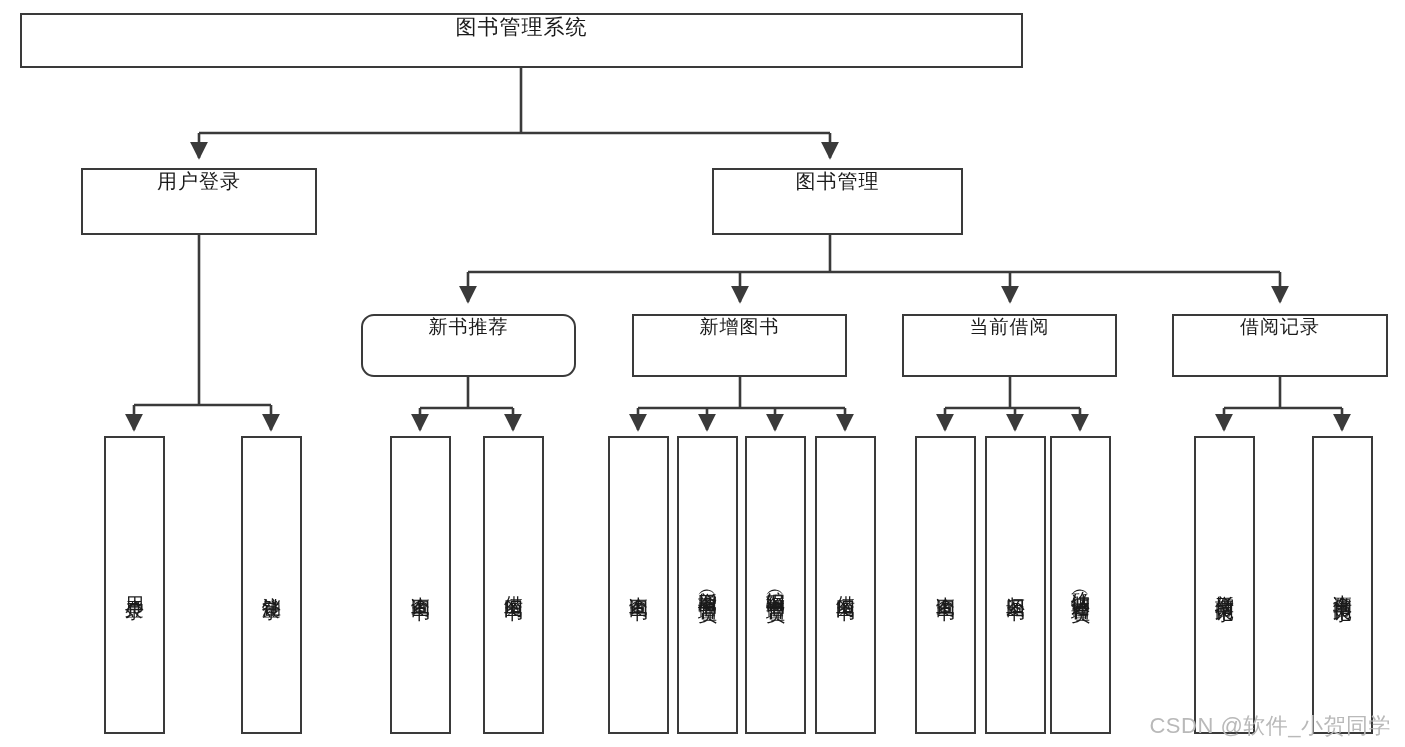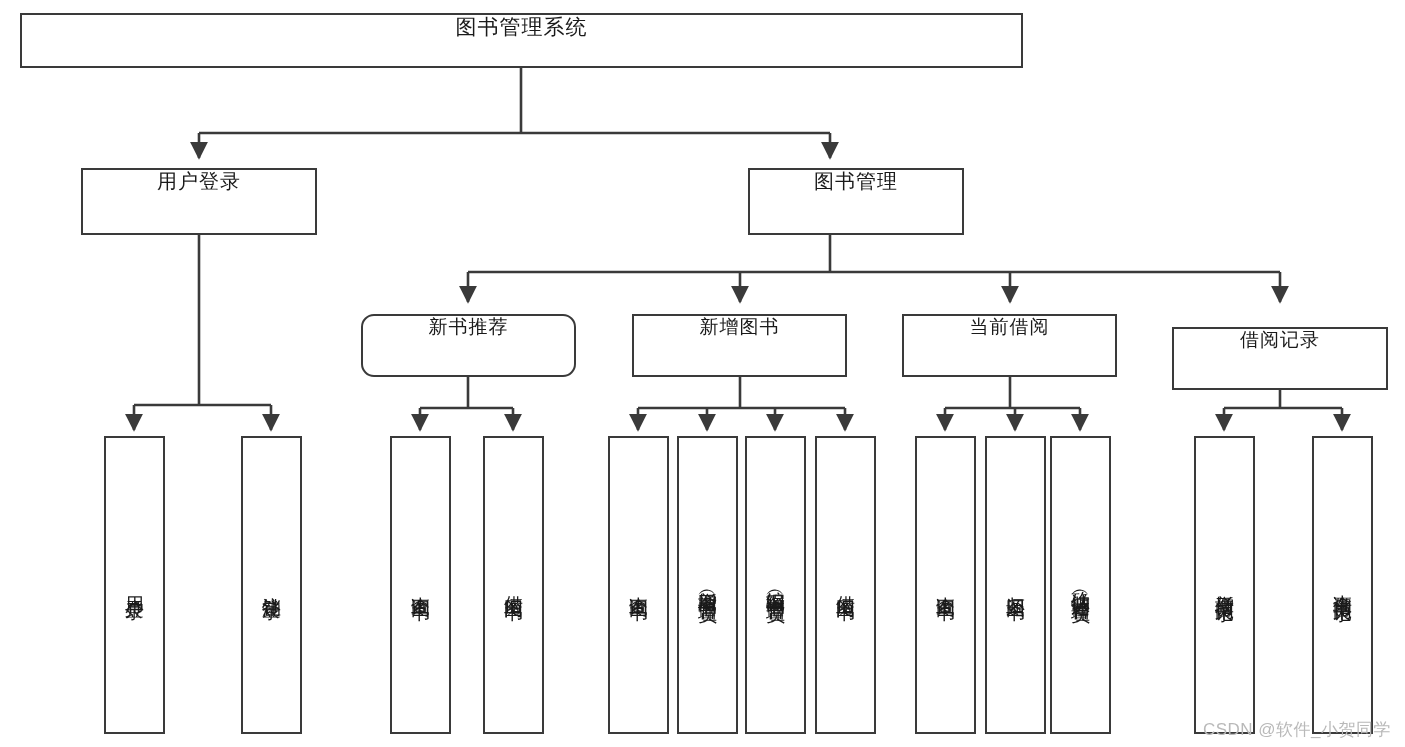--- a/index.html
+++ b/index.html
@@ -56,21 +56,21 @@
   .node.leaf .vtext {
     writing-mode: vertical-rl;
     text-orientation: upright;
     line-height: 1.05;
     white-space: nowrap;
   }
   #watermark {
     position: absolute;
     right: 14px;
     bottom: 6px;
-    font-size: 17px;
+    font-size: 22px;
     color: #b9b9b9;
     letter-spacing: 0.5px;
     z-index: 5;
     white-space: nowrap;
   }
 </style>
 </head>
 <body>
 
 <div id="canvas">
@@ -125,34 +125,34 @@
     </g>
   </svg>
 
   <div class="node root" style="left:20px; top:13px; width:1003px; height:55px;">
     <span>图书管理系统</span>
   </div>
 
   <div class="node lvl2" style="left:81px; top:168px; width:236px; height:67px;">
     <span>用户登录</span>
   </div>
-  <div class="node lvl2" style="left:748px; top:168px; width:216px; height:67px;">
+  <div class="node lvl2" style="left:712px; top:168px; width:251px; height:67px;">
     <span>图书管理</span>
   </div>
 
   <div class="node lvl3" style="left:361px; top:314px; width:215px; height:63px;border-radius:13px;">
     <span>新书推荐</span>
   </div>
   <div class="node lvl3" style="left:632px; top:314px; width:215px; height:63px;">
     <span>新增图书</span>
   </div>
   <div class="node lvl3" style="left:902px; top:314px; width:215px; height:63px;">
     <span>当前借阅</span>
   </div>
-  <div class="node lvl3" style="left:1172px; top:327px; width:216px; height:63px;">
+  <div class="node lvl3" style="left:1172px; top:314px; width:216px; height:63px;">
     <span>借阅记录</span>
   </div>
 
   <div class="node leaf" style="left:104px; top:436px; width:61px; height:298px;">
     <span class="vtext">用户登录</span>
   </div>
   <div class="node leaf" style="left:241px; top:436px; width:61px; height:298px;">
     <span class="vtext">注销登录</span>
   </div>
 

